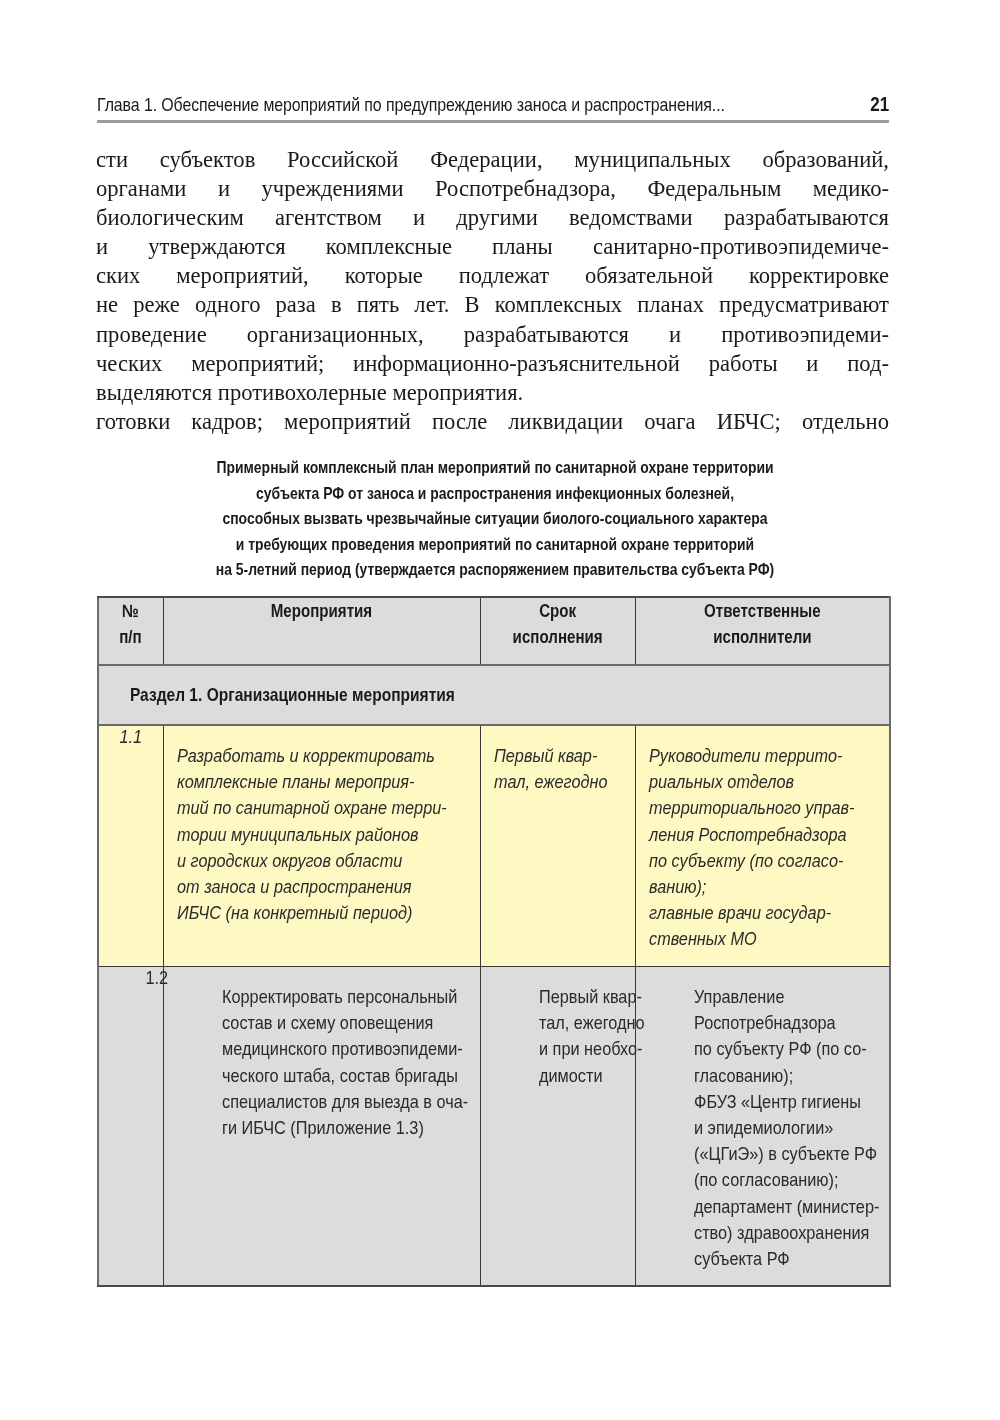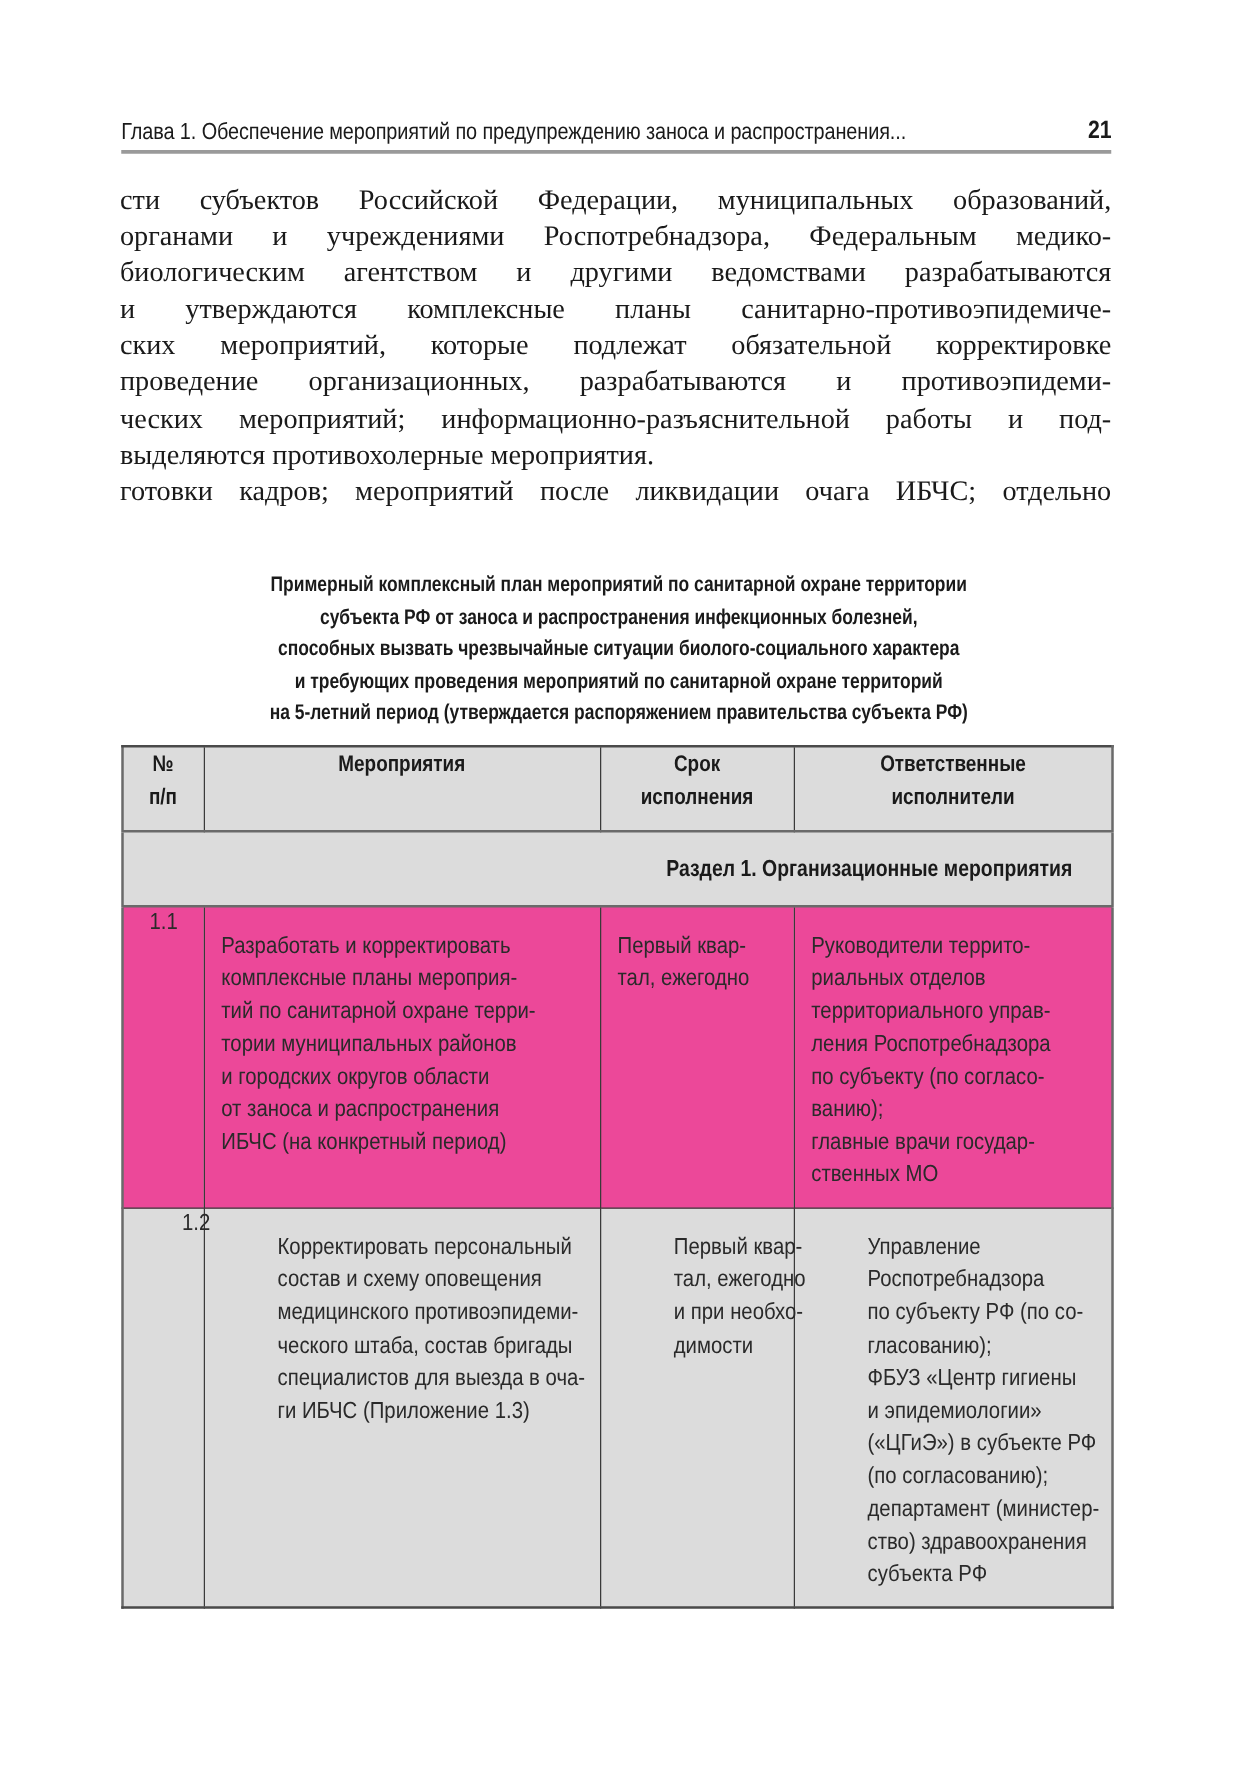--- a/index.html
+++ b/index.html
@@ -49,49 +49,50 @@
   table.plan td, table.plan th {
     border: 1.5px solid #3a3a3a; vertical-align: top; padding: 0;
   }
   col.c1 { width: 65px; } col.c2 { width: 317px; } col.c3 { width: 155px; } col.c4 { width: 255px; }
   th.hcell {
     background: #dcdcdc; height: 66px; vertical-align: middle; text-align: center;
     font-weight: bold; font-size: 18px; line-height: 26px;
   }
   th.hcell .hin { display: inline-block; transform: scaleX(0.84); transform-origin: center; white-space: nowrap; }
   tr.section td {
-    background: #dcdcdc; height: 58px; text-align: right; vertical-align: middle;
+    background: #dcdcdc; height: 58px; text-align: left; vertical-align: middle;
     font-weight: bold; font-size: 18.5px;
     border-top: 2px solid #6a6a6a; border-bottom: 2px solid #6a6a6a;
   }
   tr.section td .sin { display: inline-block; transform: scaleX(0.84); white-space: nowrap; }
   .cell-text {
     font-size: 18.5px; line-height: 26.2px; color: #2a2a2a;
     padding-top: 17px; padding-left: 13px;
   }
   .cell-text .tl { display: block; white-space: nowrap; transform: scaleX(0.88); transform-origin: left center; }
   .cell-num { font-size: 18.5px; color: #2a2a2a; text-align: center; padding-top: 17px; }
   .cell-num span { display: inline-block; transform: scaleX(0.88); }
-  tr.row1 td { height: 240px; background: #ec4899; }
+  tr.row1 td { height: 240px; background: #fef9c3; font-style: italic; }
   tr.row2 td { height: 318px; background: #dcdcdc; padding-left: 45px; }
 </style>
 </head>
 <body>
 
 <div class="running-head">
   <span class="rh-title">Глава 1. Обеспечение мероприятий по предупреждению заноса и распространения...</span>
   <span class="rh-page">21</span>
 </div>
 
 <div class="body-text">
   <span class="line">сти субъектов Российской Федерации, муниципальных образований,</span>
   <span class="line">органами и учреждениями Роспотребнадзора, Федеральным медико-</span>
   <span class="line">биологическим агентством и другими ведомствами разрабатываются</span>
   <span class="line">и утверждаются комплексные планы санитарно-противоэпидемиче-</span>
   <span class="line">ских мероприятий, которые подлежат обязательной корректировке</span>
+  <span class="line">не реже одного раза в пять лет. В комплексных планах предусматривают</span>
   <span class="line">проведение организационных, разрабатываются и противоэпидеми-</span>
   <span class="line">ческих мероприятий; информационно-разъяснительной работы и под-</span>
   <span class="line last">выделяются противохолерные мероприятия.</span>
   <span class="line">готовки кадров; мероприятий после ликвидации очага ИБЧС; отдельно</span>
 </div>
 
 <div class="caption">
   <span class="cline">Примерный комплексный план мероприятий по санитарной охране территории</span>
   <span class="cline">субъекта РФ от заноса и распространения инфекционных болезней,</span>
   <span class="cline">способных вызвать чрезвычайные ситуации биолого-социального характера</span>

